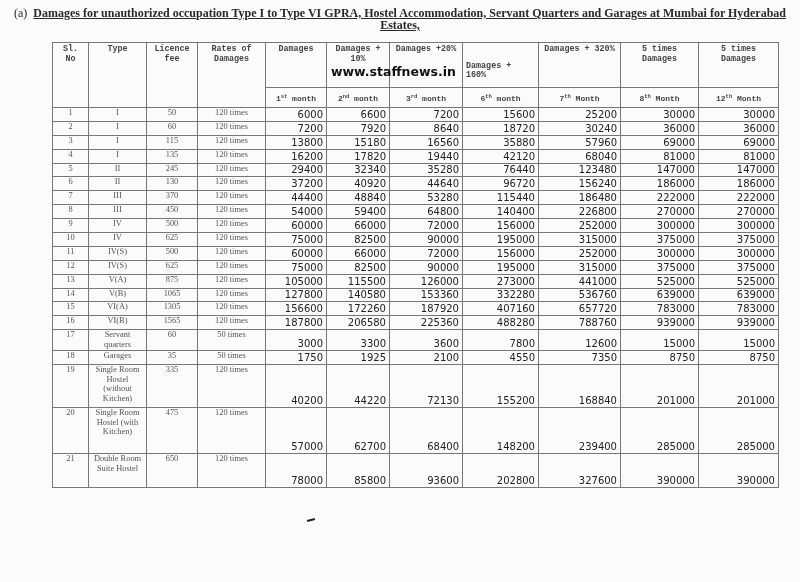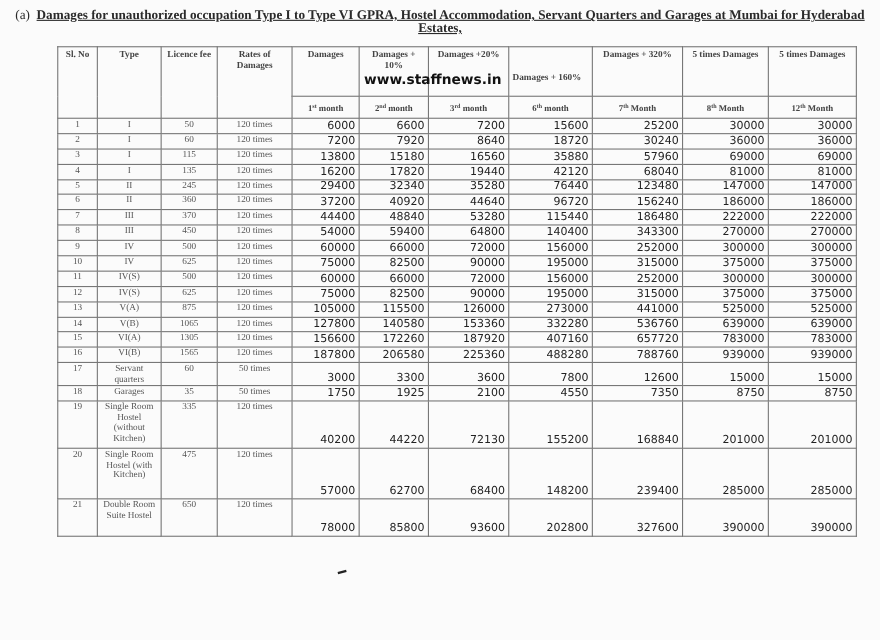--- a/index.html
+++ b/index.html
@@ -2,21 +2,21 @@
 <html><head>
 <meta charset="utf-8">
 <style>
   html, body { margin:0; padding:0; }
   body { width:800px; height:582px; background:#fbfbfb; position:relative; overflow:hidden; font-family:"Liberation Serif", serif; color:#2a2a2a; }
   .title { position:absolute; left:0; top:7px; width:800px; text-align:center; font-size:12px; font-weight:bold; line-height:12px; }
   .title .lbl { font-weight:normal; margin-right:6px; }
   .title u { text-decoration:underline; }
   table { position:absolute; left:52px; top:42px; border-collapse:collapse; table-layout:fixed; }
   td, th { border:1px solid #777; padding:0 3px; font-size:8.4px; line-height:9.5px; vertical-align:top; text-align:center; font-weight:normal; color:#333; overflow:hidden; }
-  th { font-weight:bold; color:#444; padding-top:2px; }
+  th { font-weight:bold; color:#444; padding-top:2px;font-family:Liberation Mono, monospace; }
   th.sub { height:17px; vertical-align:middle; font-size:8px; }
   td.num { font-family:"DejaVu Sans", sans-serif; font-size:10px; text-align:right; vertical-align:bottom; color:#222; padding-right:3px; line-height:12px; }
   tr.r td { height:12.9px; }
   td.c { color:#555; }
   .wm { position:absolute; left:331px; top:64px; font-family:"DejaVu Sans", sans-serif; font-size:12.5px; font-weight:bold; color:#111; }
   sup { font-size:5.5px; vertical-align:top; line-height:6px; }
   .mark { position:absolute; left:307px; top:519px; width:8px; height:2px; background:#222; transform:rotate(-15deg); }
 </style>
 </head>
 <body>
@@ -125,21 +125,21 @@
         <td class="num">32340</td>
         <td class="num">35280</td>
         <td class="num">76440</td>
         <td class="num">123480</td>
         <td class="num">147000</td>
         <td class="num">147000</td>
       </tr>
       <tr class="r">
         <td class="c">6</td>
         <td class="c">II</td>
-        <td class="c">360</td>
+        <td class="c">130</td>
         <td class="c">120 times</td>
         <td class="num">37200</td>
         <td class="num">40920</td>
         <td class="num">44640</td>
         <td class="num">96720</td>
         <td class="num">156240</td>
         <td class="num">186000</td>
         <td class="num">186000</td>
       </tr>
       <tr class="r">
@@ -157,21 +157,21 @@
       </tr>
       <tr class="r">
         <td class="c">8</td>
         <td class="c">III</td>
         <td class="c">450</td>
         <td class="c">120 times</td>
         <td class="num">54000</td>
         <td class="num">59400</td>
         <td class="num">64800</td>
         <td class="num">140400</td>
-        <td class="num">343300</td>
+        <td class="num">226800</td>
         <td class="num">270000</td>
         <td class="num">270000</td>
       </tr>
       <tr class="r">
         <td class="c">9</td>
         <td class="c">IV</td>
         <td class="c">500</td>
         <td class="c">120 times</td>
         <td class="num">60000</td>
         <td class="num">66000</td>

